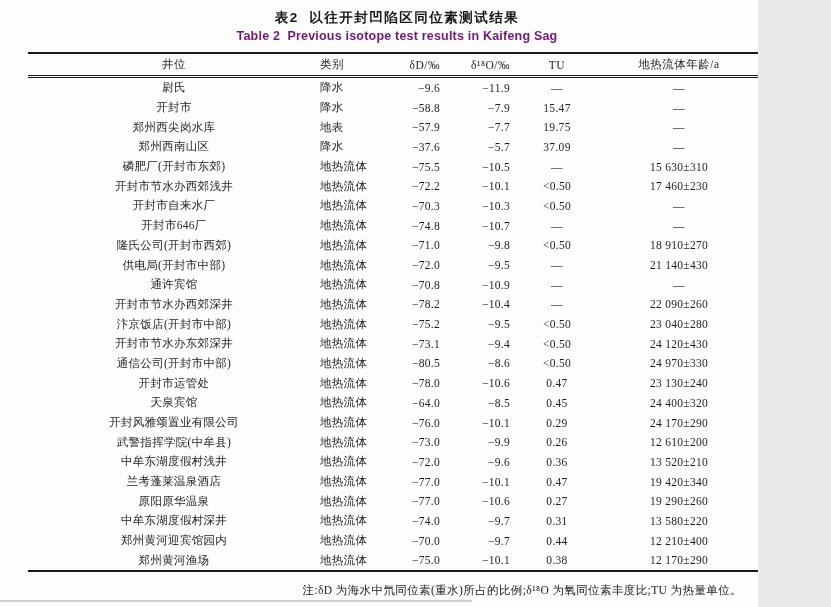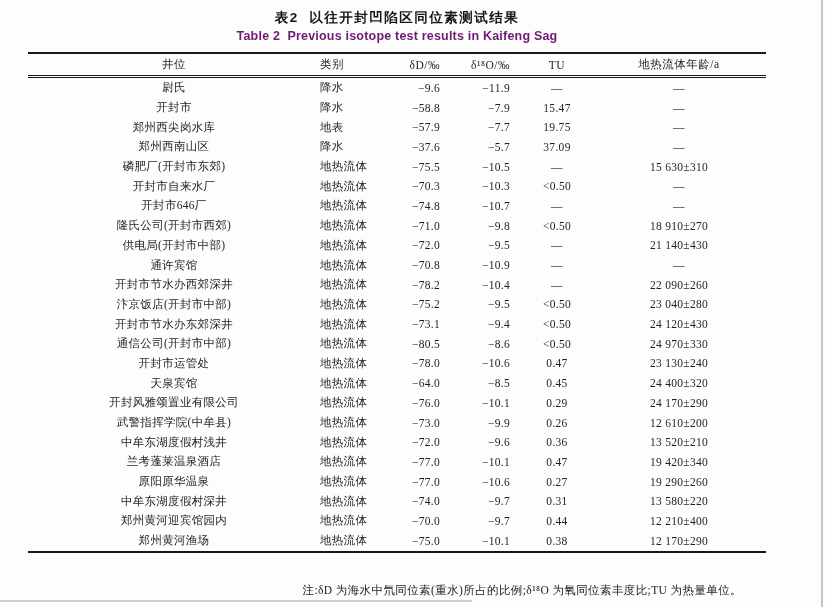--- a/index.html
+++ b/index.html
@@ -1,19 +1,19 @@
 <!DOCTYPE html>
 <html><head>
 <meta charset="utf-8">
 <style>
   html,body { margin:0; padding:0; }
   body { background:#e9e9e9; }
   .page {
     position:relative;
-    width:831px; height:607px;
+    width:758px; height:607px;
     background:#fdfdfc;
     overflow:hidden;
     font-family:"Liberation Serif","DejaVu Serif",serif;
     color:#1e1e1e;
   }
   .zh-title {
     position:absolute; top:9px; left:28px; width:738px;
     text-align:center;
     font-family:"Liberation Sans","DejaVu Sans",sans-serif;
     font-weight:bold; font-size:13.5px; letter-spacing:1.5px;
@@ -134,20 +134,28 @@
           </tr>
           <tr>
             <td>磷肥厂(开封市东郊)</td>
             <td>地热流体</td>
             <td>−75.5</td>
             <td>−10.5</td>
             <td>—</td>
             <td>15 630±310</td>
           </tr>
           <tr>
+            <td>开封市节水办西郊浅井</td>
+            <td>地热流体</td>
+            <td>−72.2</td>
+            <td>−10.1</td>
+            <td>&lt;0.50</td>
+            <td>17 460±230</td>
+          </tr>
+          <tr>
             <td>开封市自来水厂</td>
             <td>地热流体</td>
             <td>−70.3</td>
             <td>−10.3</td>
             <td>&lt;0.50</td>
             <td>—</td>
           </tr>
           <tr>
             <td>开封市646厂</td>
             <td>地热流体</td>

